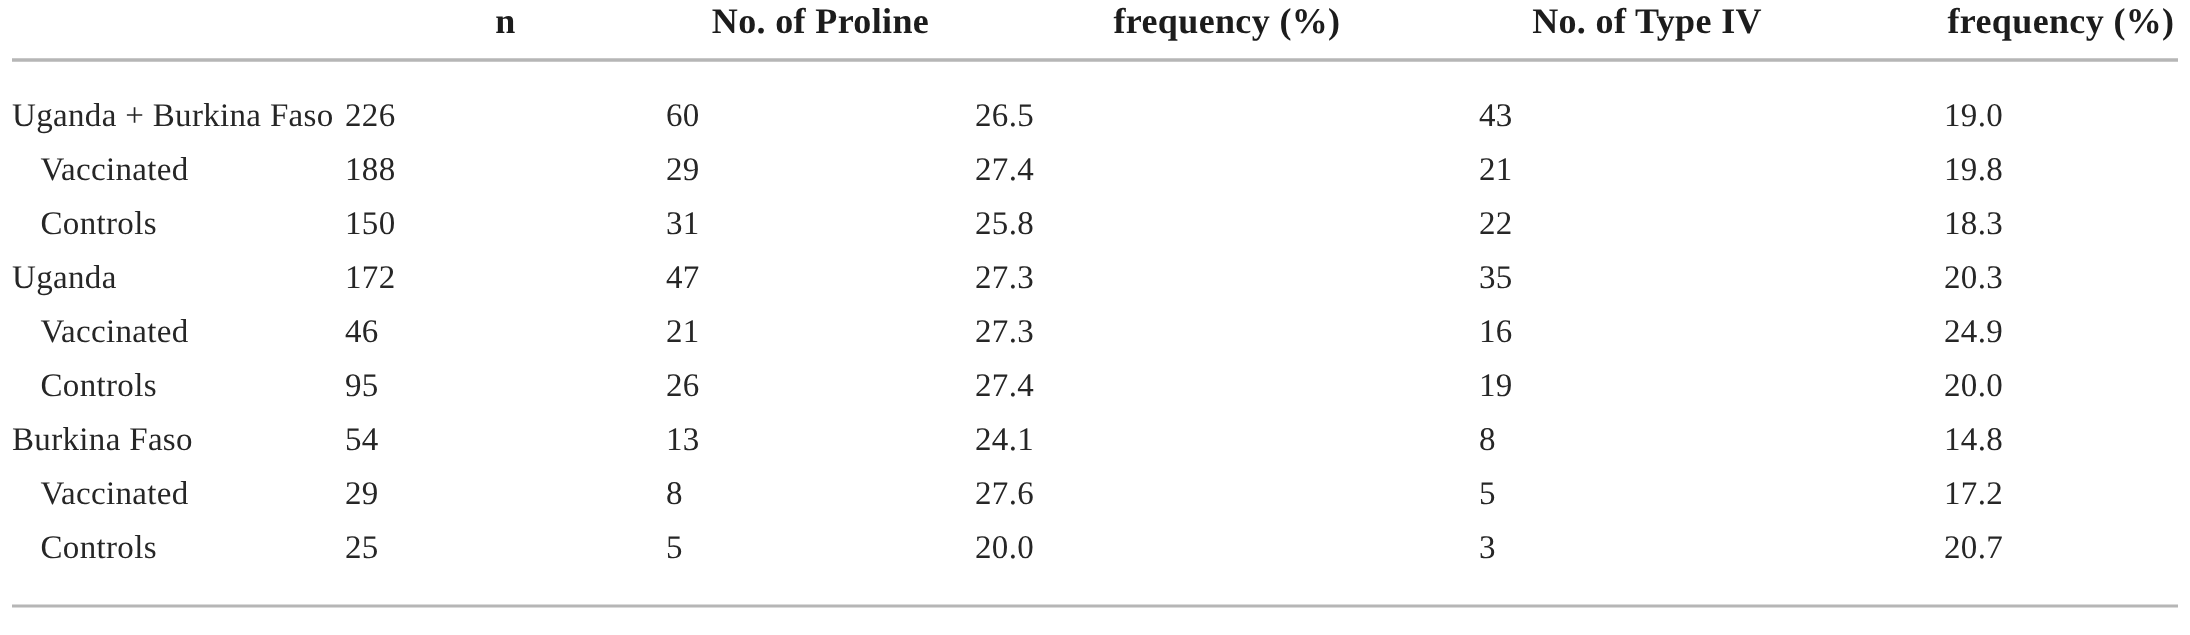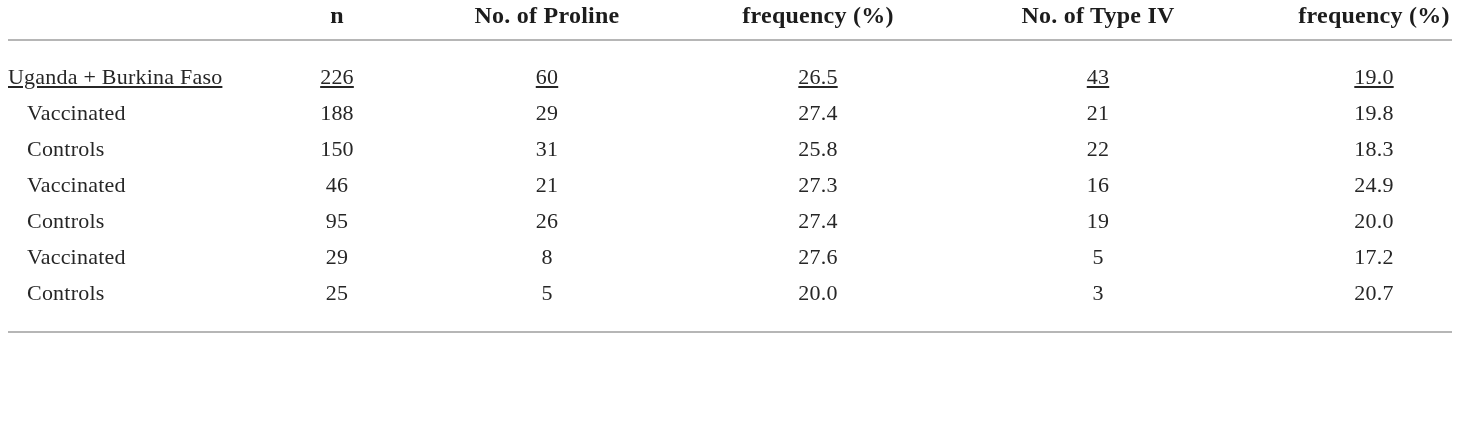--- a/index.html
+++ b/index.html
@@ -47,23 +47,23 @@
   table.data-table thead th.label-col {
     text-align: left;
   }
   
   table.data-table tbody td {
     height: 36px;
     line-height: 36px;
     vertical-align: middle;
     font-size: 22px;
     letter-spacing: 0.01em;
-    text-align: center;
+    text-align: left;
   }
-  table.data-table tbody tr:first-child td { padding-top: 18px; text-decoration: underline; }
+  table.data-table tbody tr:first-child td { padding-top: 18px; }
   table.data-table tbody tr:last-child td { padding-bottom: 20px; }
   table.data-table tbody td.label {
     text-align: left;
   }
   table.data-table tbody td.label.indent {
     padding-left: 19px;
   }
   
   table.data-table th:nth-child(6),
   table.data-table td:nth-child(6) {
@@ -112,34 +112,50 @@
       </tr>
       <tr>
         <td class="label indent">Controls</td>
         <td>150</td>
         <td>31</td>
         <td>25.8</td>
         <td>22</td>
         <td>18.3</td>
       </tr>
       <tr>
+        <td class="label">Uganda</td>
+        <td>172</td>
+        <td>47</td>
+        <td>27.3</td>
+        <td>35</td>
+        <td>20.3</td>
+      </tr>
+      <tr>
         <td class="label indent">Vaccinated</td>
         <td>46</td>
         <td>21</td>
         <td>27.3</td>
         <td>16</td>
         <td>24.9</td>
       </tr>
       <tr>
         <td class="label indent">Controls</td>
         <td>95</td>
         <td>26</td>
         <td>27.4</td>
         <td>19</td>
         <td>20.0</td>
+      </tr>
+      <tr>
+        <td class="label">Burkina Faso</td>
+        <td>54</td>
+        <td>13</td>
+        <td>24.1</td>
+        <td>8</td>
+        <td>14.8</td>
       </tr>
       <tr>
         <td class="label indent">Vaccinated</td>
         <td>29</td>
         <td>8</td>
         <td>27.6</td>
         <td>5</td>
         <td>17.2</td>
       </tr>
       <tr>

